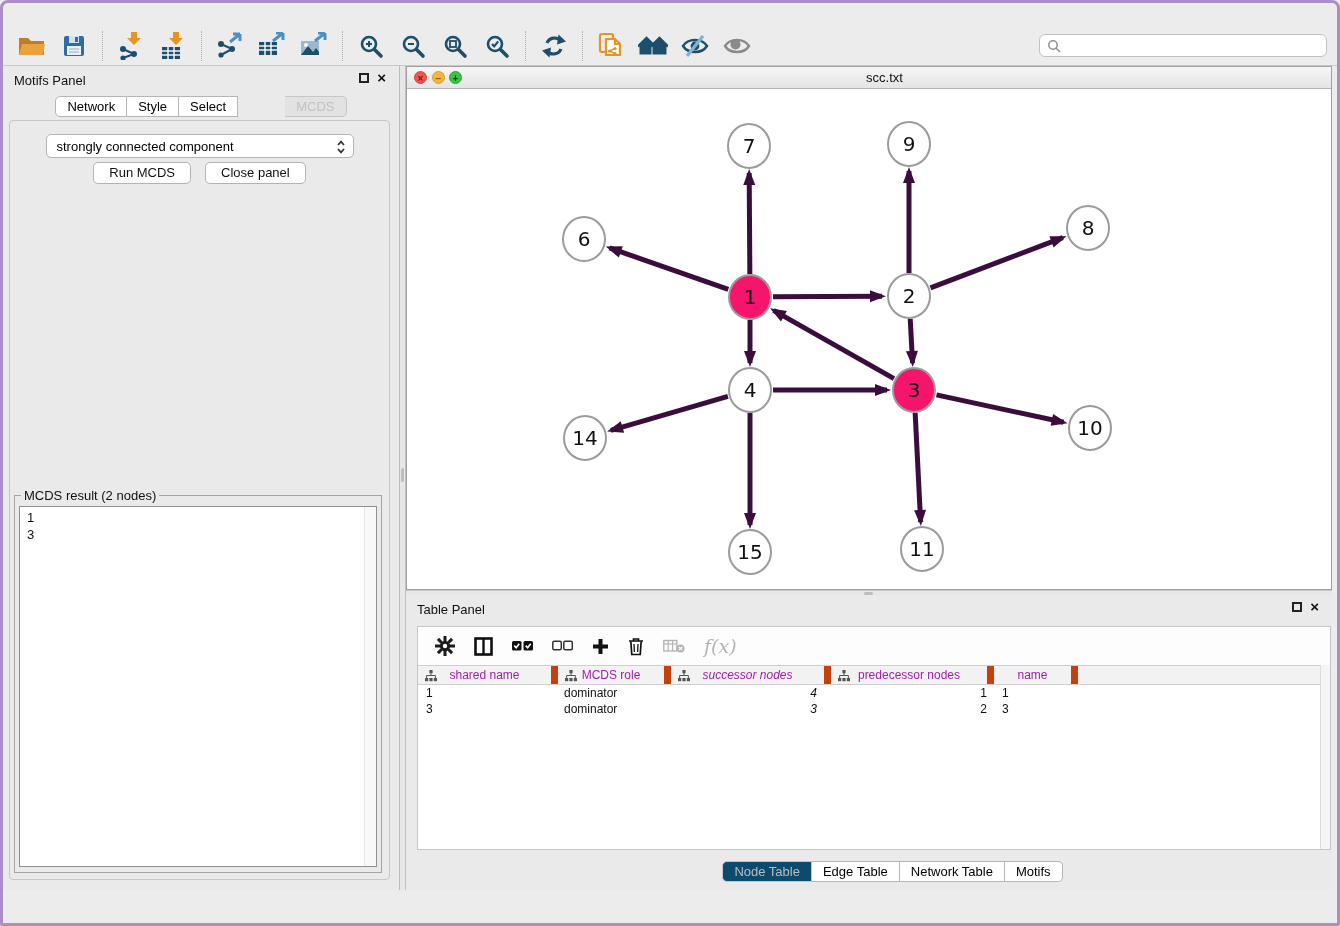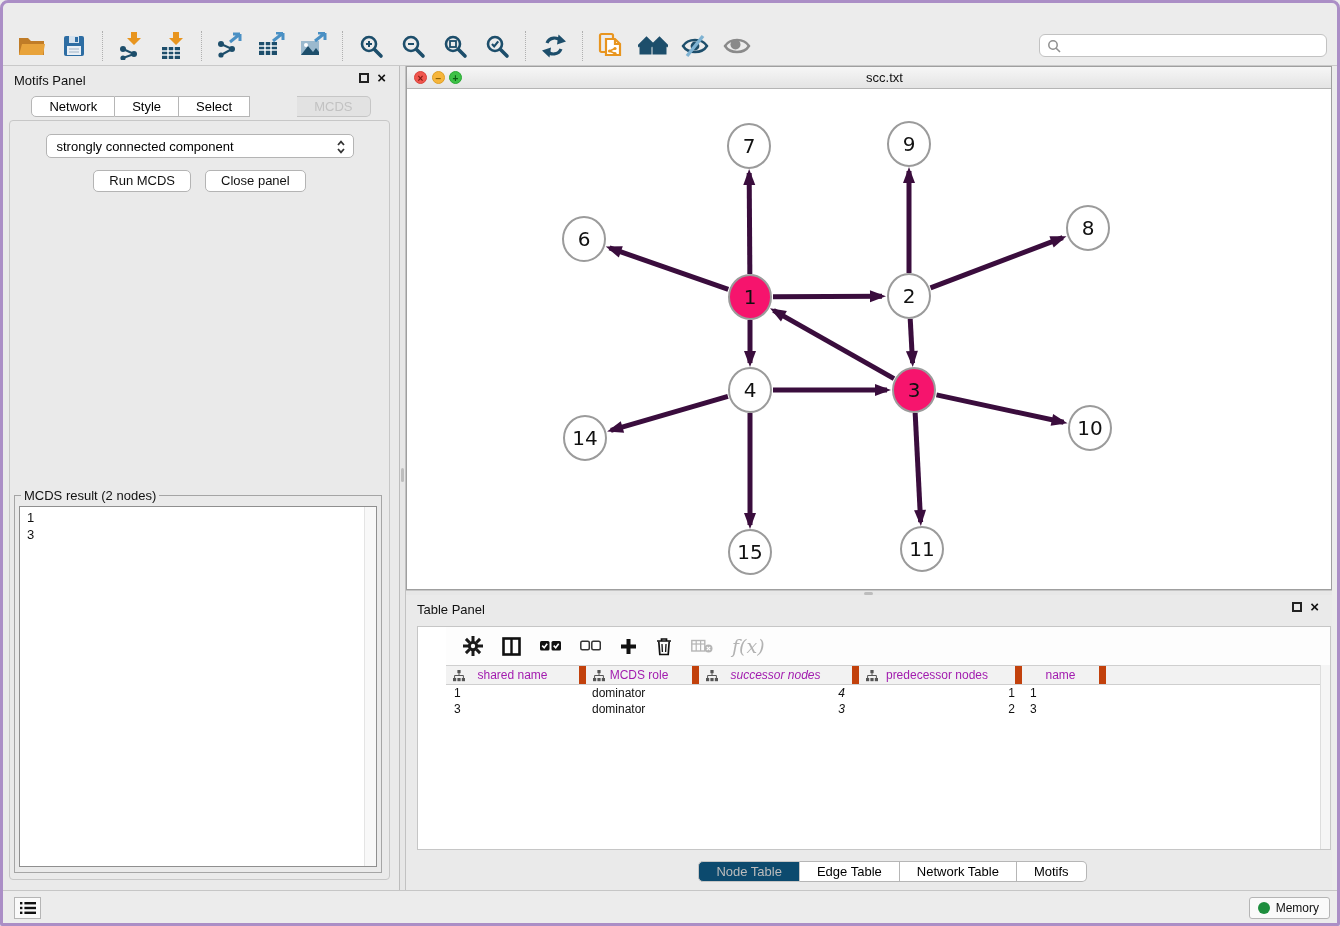--- a/index.html
+++ b/index.html
@@ -28,34 +28,34 @@
   
   .control-panel { position:absolute; left:3px; top:66px; width:397px; height:824px; background:#eaeaea;
     border-right:1px solid #bdbdbd; }
   .panel-header { position:relative; height:28px; }
   .panel-title { position:absolute; left:11px; top:7px; font-size:13px; color:#111; }
   .panel-btns { position:absolute; right:13px; top:7px; display:flex; gap:8px; align-items:center; }
   .float-btn { width:10px; height:10px; border:2px solid #222; background:transparent; }
   .close-btn { font-size:15px; font-weight:bold; color:#111; line-height:10px; }
 
   .seg { display:flex; justify-content:center; }
-  .seg .tab { height:21px; line-height:19px; padding:0 17px; font-size:13px; background:#fff;
+  .seg .tab { height:21px; line-height:19px; padding:0 11px; font-size:13px; background:#fff;
     border:1px solid #b6b6b6; border-left:none; color:#000; }
   .seg .tab:first-child { border-left:1px solid #b6b6b6; border-radius:5px 0 0 5px; }
   .seg .tab:last-child { border-radius:0 5px 5px 0; }
   .seg .tab.selected { background:#e2e2e2; color:#c2c2c2; border-color:#c6c6c6;margin-left:47px; }
   .cp-tabs { position:absolute; left:0; right:0; top:30px; z-index:2; }
 
   .cp-box { position:absolute; left:6px; right:9px; top:54px; bottom:10px;
     border:1px solid #c7c7c7; border-radius:4px; }
   .opt-label { margin-top:18px; text-align:center; font-size:13px; color:#111; }
   .opt-select { margin:13px auto 0; width:308px; height:24px; background:#fff; border:1px solid #b4b4b4;
     border-radius:5px; display:flex; align-items:center; padding:0 22px 0 10px; font-size:13px; position:relative; }
   .opt-stepper { position:absolute; right:7px; top:4px; }
-  .btn-row { display:flex; justify-content:center; gap:14px; margin-top:12px; }
+  .btn-row { display:flex; justify-content:center; gap:14px; margin-top:4px; }
   .push-btn { height:22px; padding:0 15px; background:#fff; border:1px solid #b4b4b4; border-radius:5px;
     font-size:13px; line-height:20px; color:#111; }
 
   .result-group { position:absolute; left:4px; right:7px; top:374px; bottom:6px; border:1px solid #a5a5a5; }
   .result-legend { position:absolute; top:-8px; left:6px; background:#eaeaea; padding:0 3px; font-size:13px; color:#111; }
   .result-area { position:absolute; left:4px; right:4px; top:10px; bottom:5px; background:#fff;
     border:1px solid #8f8f8f; font-size:13px; line-height:17px; padding:2px 7px; color:#111; }
   .result-scroll { position:absolute; right:0; top:0; bottom:0; width:12px; background:#f8f8f8; border-left:1px solid #e4e4e4; }
 
   .v-split { position:absolute; left:400px; top:66px; width:6px; height:824px; background:#e7e7e7; border-right:1px solid #c2c2c2; }
@@ -72,21 +72,21 @@
   .light-min   { left:25px; background:#f6b53b; border:1px solid #dd9f26; color:#8a5d00; }
   .light-max   { left:42px; background:#3dc146; border:1px solid #2aa834; color:#0c5e14; }
   .net-canvas { position:absolute; left:0; right:0; top:22px; bottom:0; background:#fff; overflow:hidden; }
 
   .h-split { position:absolute; left:406px; top:590px; width:926px; height:5px; background:#e7e7e7;
     border-top:1px solid #c6c6c6; }
   .h-grip { position:absolute; left:458px; top:1px; width:9px; height:3px; background:#bdbdbd; border-radius:2px; }
 
   
   .table-panel { position:absolute; left:406px; top:595px; width:926px; height:295px; background:#eaeaea; }
-  .tp-content { position:absolute; left:11px; right:1px; top:31px; height:224px; background:#fff; border:1px solid #c6c6c6;padding-left:28px; }
+  .tp-content { position:absolute; left:11px; right:1px; top:31px; height:224px; background:#fff; border:1px solid #c6c6c6; }
   .tp-toolbar { height:38px; background:#fdfdfd; display:flex; align-items:center; padding-left:17px; gap:19px; }
   .tp-tool { display:flex; align-items:center; justify-content:center; }
   .fx-label { font-family:"DejaVu Serif", serif; font-style:italic; color:#b3b3b3; font-size:19px; }
   .grid-header { display:flex; height:20px; background:#f2f2f2; border-top:1px solid #cfcfcf; border-bottom:1px solid #cfcfcf; }
   .gh-col { position:relative; display:flex; align-items:center; justify-content:center; font-size:12px; color:#a21caf;
     border-right:7px solid #c2410c; }
   .gh-icon { position:absolute; left:7px; top:4px; }
   .c1{width:140px;} .c2{width:113px;} .c3{width:160px;font-style:italic;} .c4{width:163px;} .c5{width:84px;}
   .grid-row { display:flex; height:16px; font-size:12px; color:#111; align-items:center; }
   .cell { display:flex; align-items:center; height:16px; }
@@ -528,33 +528,15 @@
       <div class="tp-scroll"></div>
     </div>
     <div class="seg tp-tabs">
       <span class="tab selected">Node Table</span>
       <span class="tab">Edge Table</span>
       <span class="tab">Network Table</span>
       <span class="tab">Motifs</span>
     </div>
   </div>
 
-  <div class="status-bar">
-    <span class="list-btn">
-      <svg width="16" height="14" viewBox="0 0 16 14">
-          <g fill="#111">
-            <rect x="0" y="1" width="2.4" height="2.4"></rect>
-            <rect x="0" y="5.8" width="2.4" height="2.4"></rect>
-            <rect x="0" y="10.6" width="2.4" height="2.4"></rect>
-            <rect x="4.4" y="1" width="11.6" height="2.4"></rect>
-            <rect x="4.4" y="5.8" width="11.6" height="2.4"></rect>
-            <rect x="4.4" y="10.6" width="11.6" height="2.4"></rect>
-          </g>
-        </svg>
-    </span>
-    <span class="memory-btn">
-      <span class="memory-dot"></span>
-      <span>Memory</span>
-    </span>
-  </div>
 
   <div class="purple-frame"></div>
 </div>
 
 </body></html>

